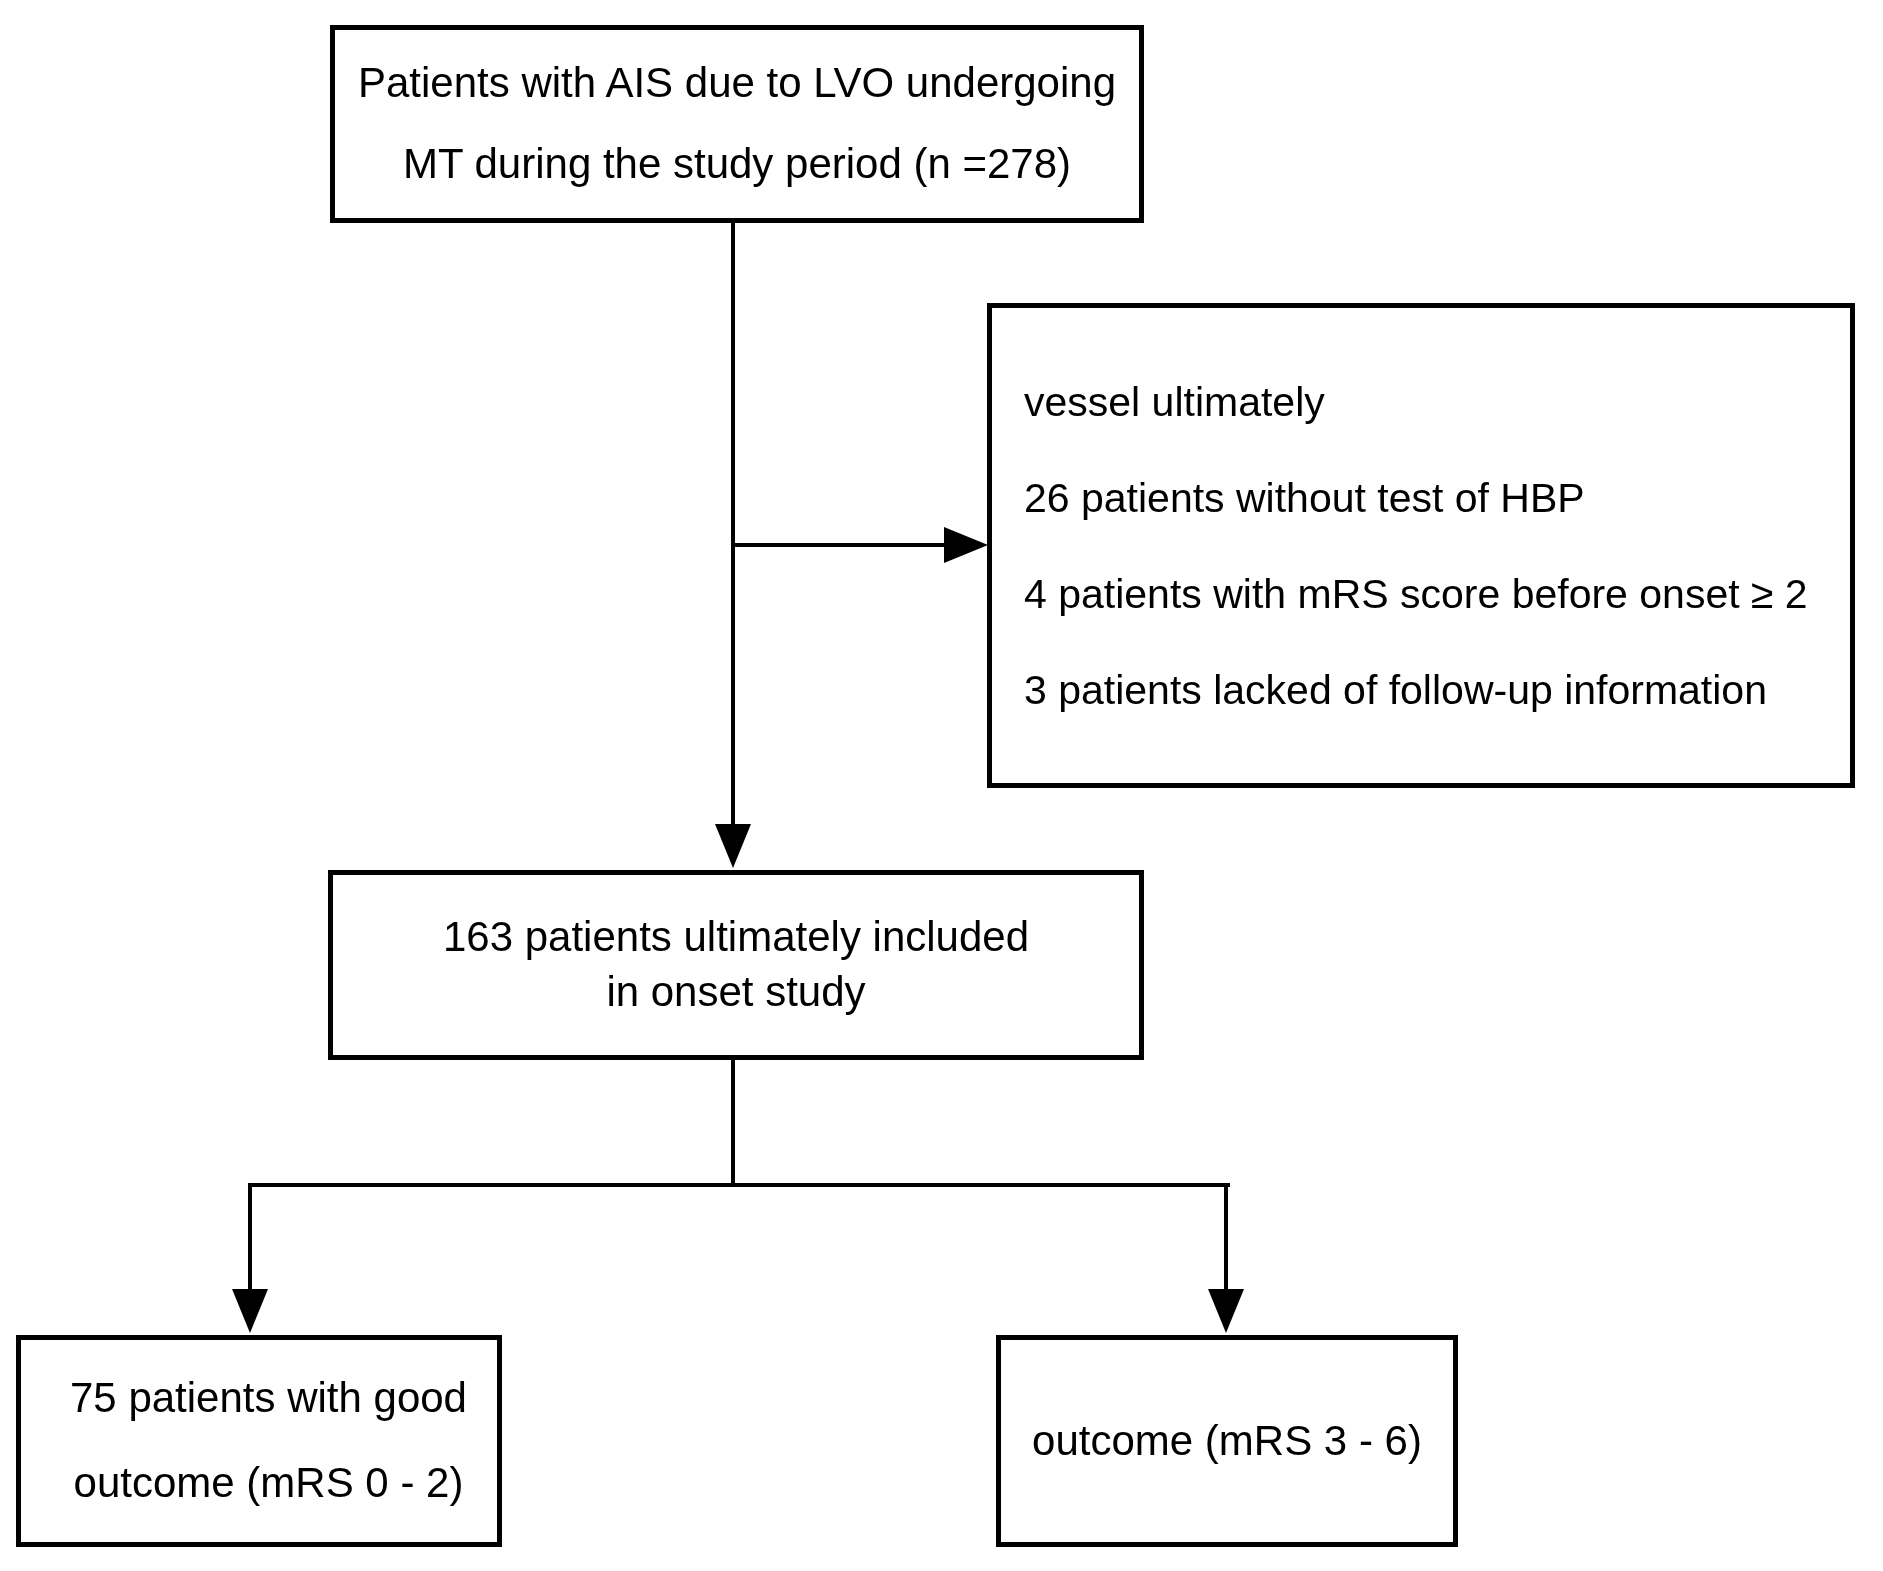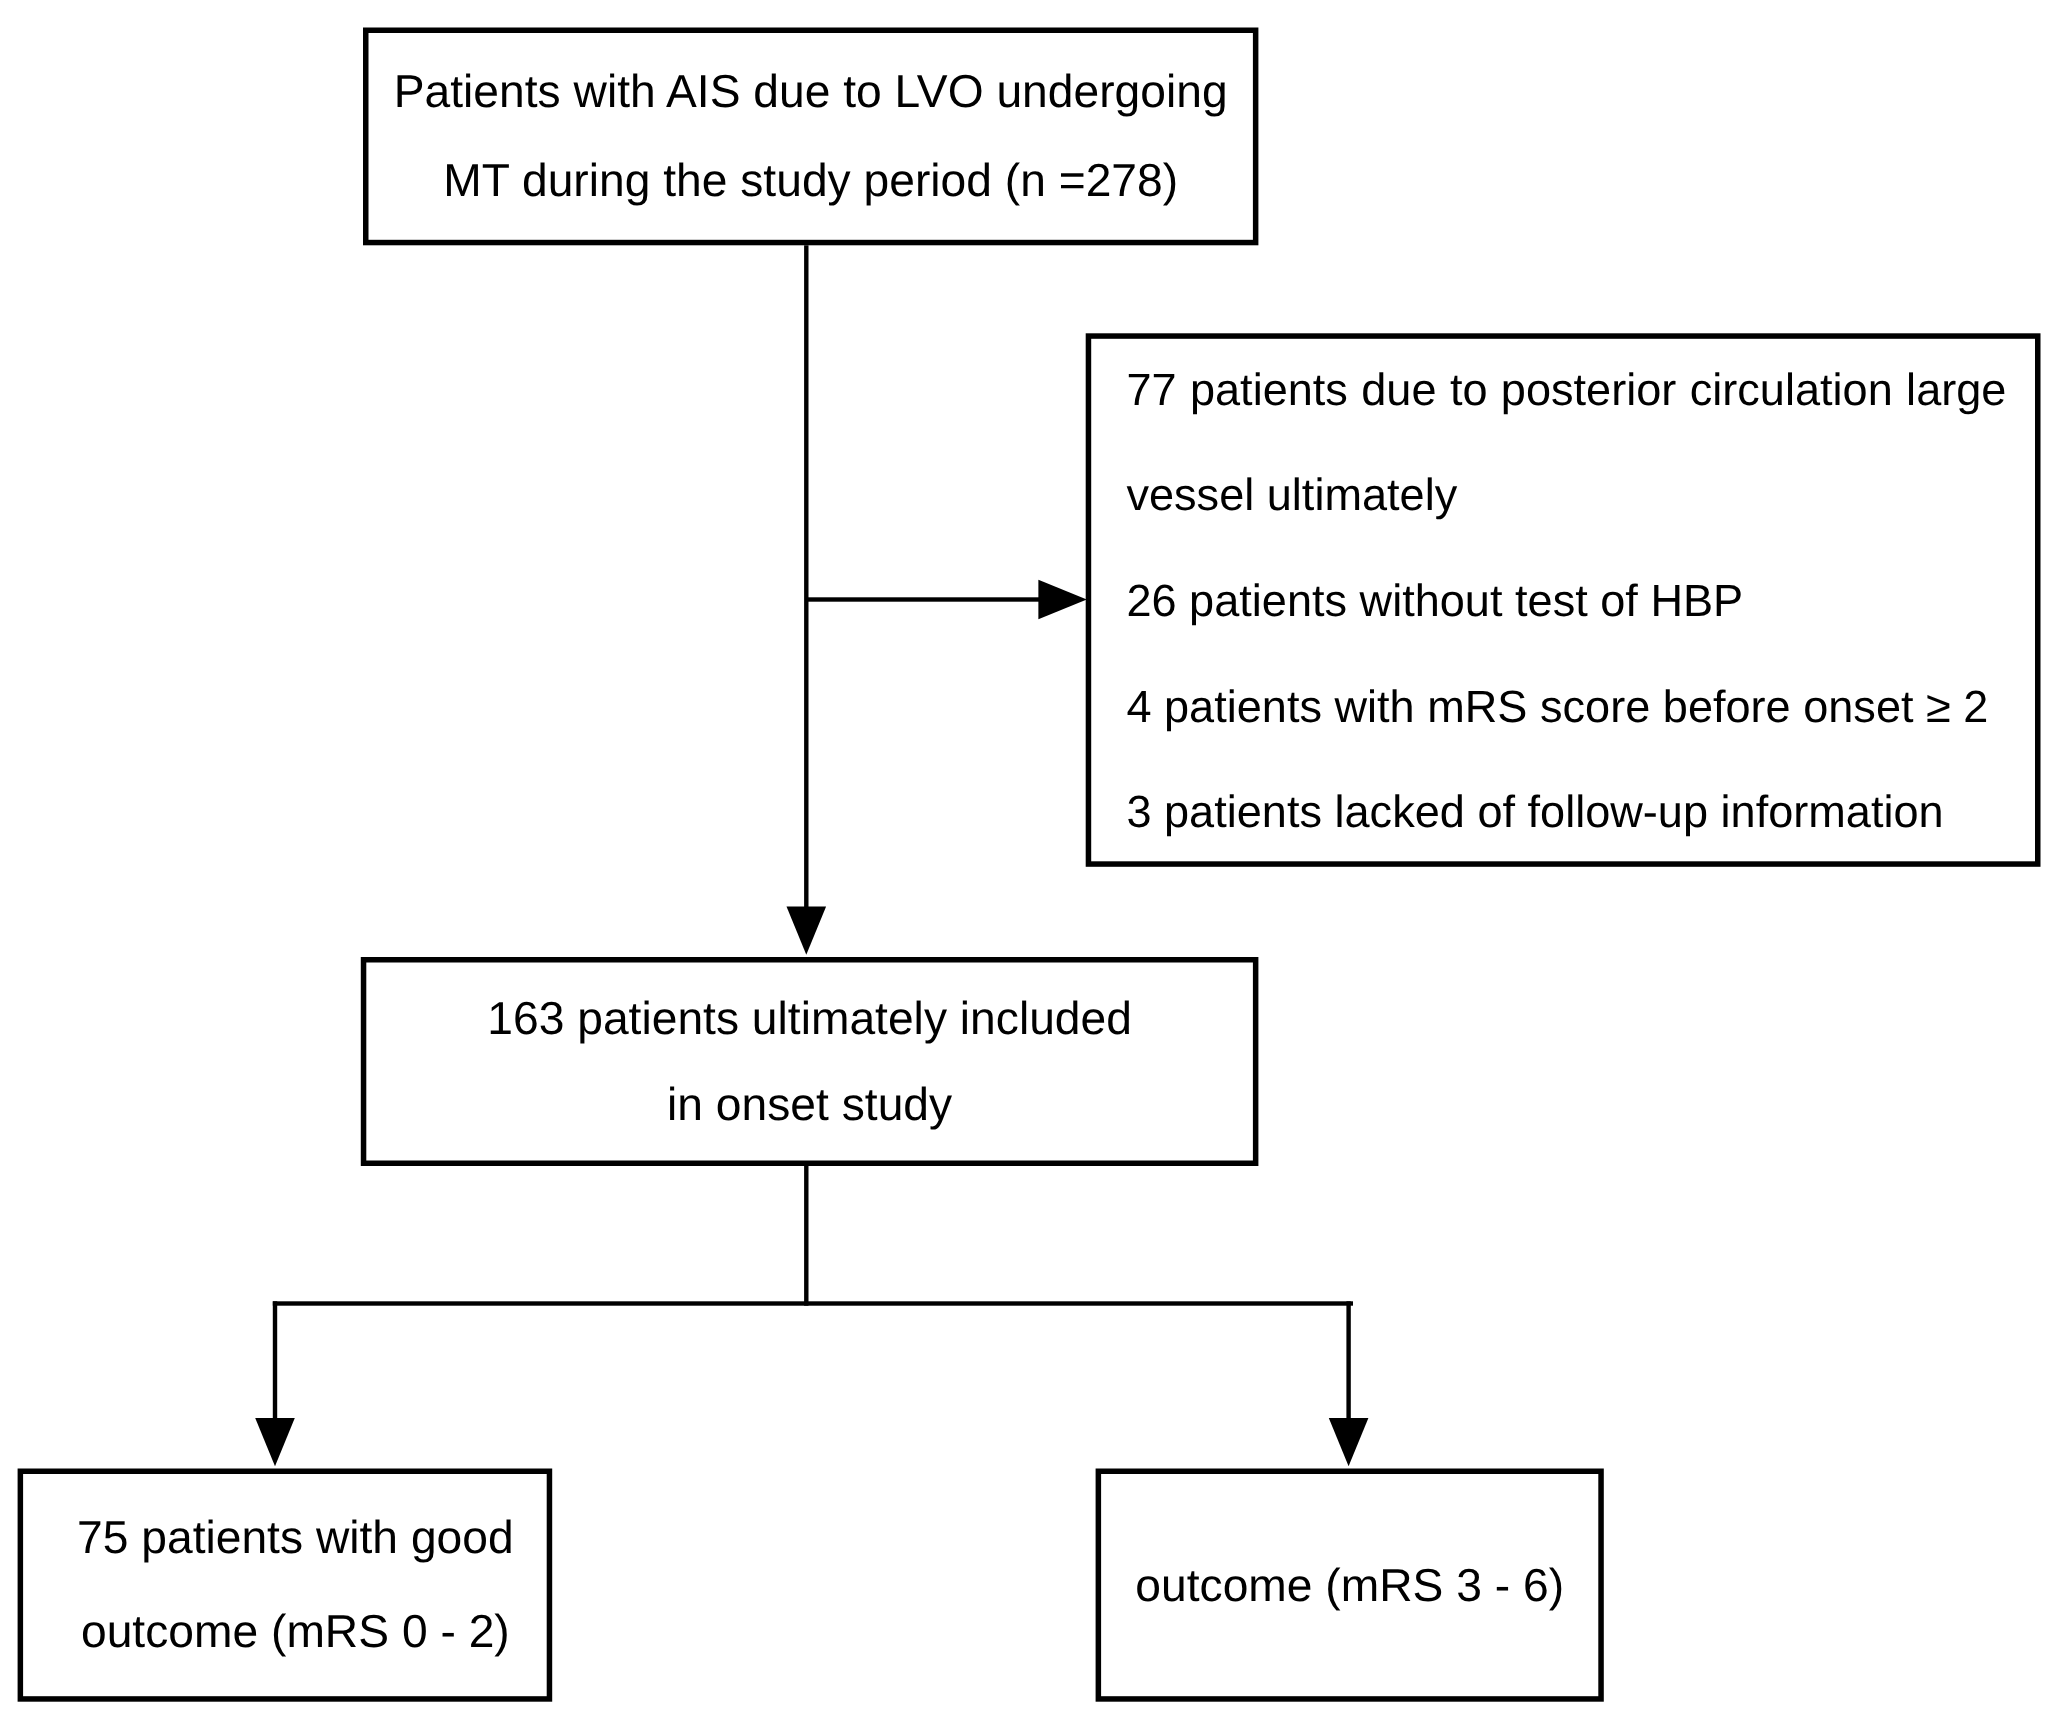--- a/index.html
+++ b/index.html
@@ -73,28 +73,27 @@
 <body>
 
 <div class="canvas">
 
   <div class="box centered" style="left:330px; top:25px; width:814px; height:198px;">
     <div class="bline">Patients with AIS due to LVO undergoing</div>
     <div class="bline">MT during the study period (n =278)</div>
   </div>
 
   <div class="box excl" style="left:987px; top:303px; width:868px; height:485px;">
-    <div class="excl-line jline">77 patients due to posterior circulation large</div>
     <div class="excl-line">vessel ultimately</div>
     <div class="excl-line">26 patients without test of HBP</div>
     <div class="excl-line">4 patients with mRS score before onset ≥ 2</div>
     <div class="excl-line">3 patients lacked of follow-up information</div>
   </div>
 
-  <div class="box centered" style="left:328px; top:870px; width:816px; height:190px;">
+  <div class="box centered" style="left:328px; top:870px; width:816px; height:190px;justify-content:center;">
     <div class="bline">163 patients ultimately included</div>
     <div class="bline">in onset study</div>
   </div>
 
   <div class="box centered" style="left:16px; top:1335px; width:486px; height:212px;padding-left:19px;">
     <div class="bline">75 patients with good</div>
     <div class="bline">outcome (mRS 0 - 2)</div>
   </div>
 
   <div class="box centered" style="left:996px; top:1335px; width:462px; height:212px;">

